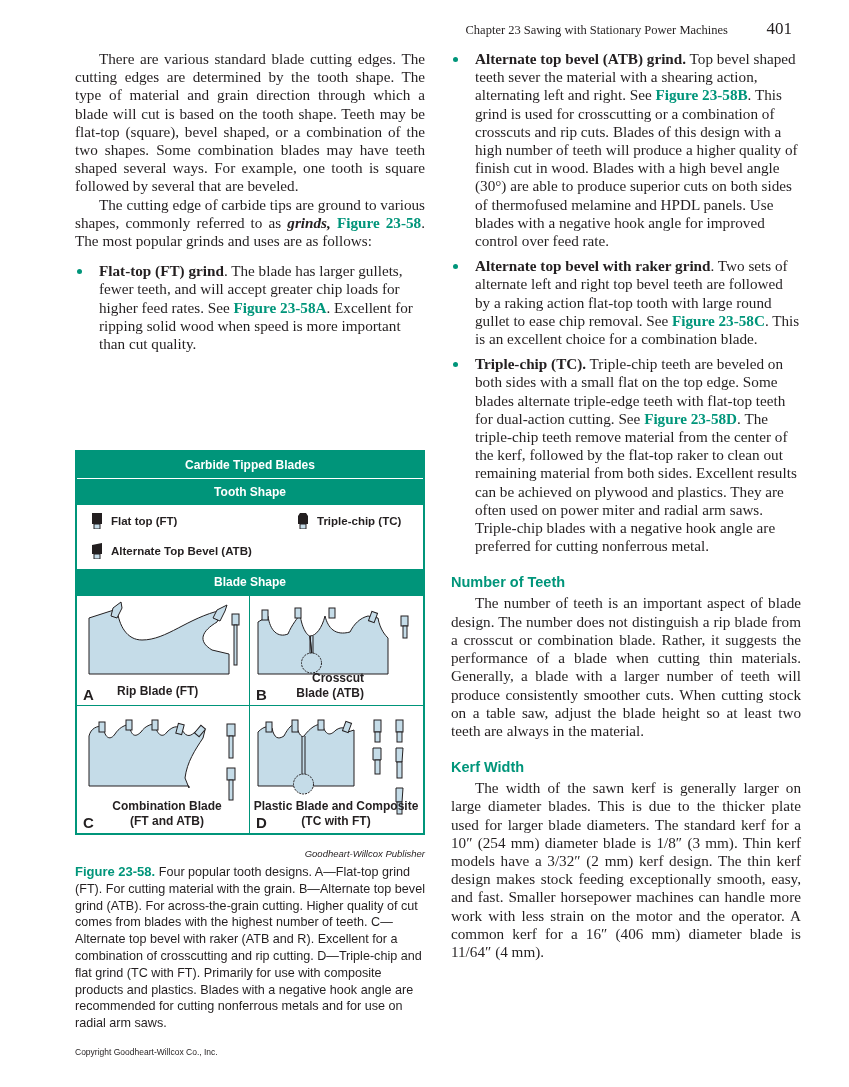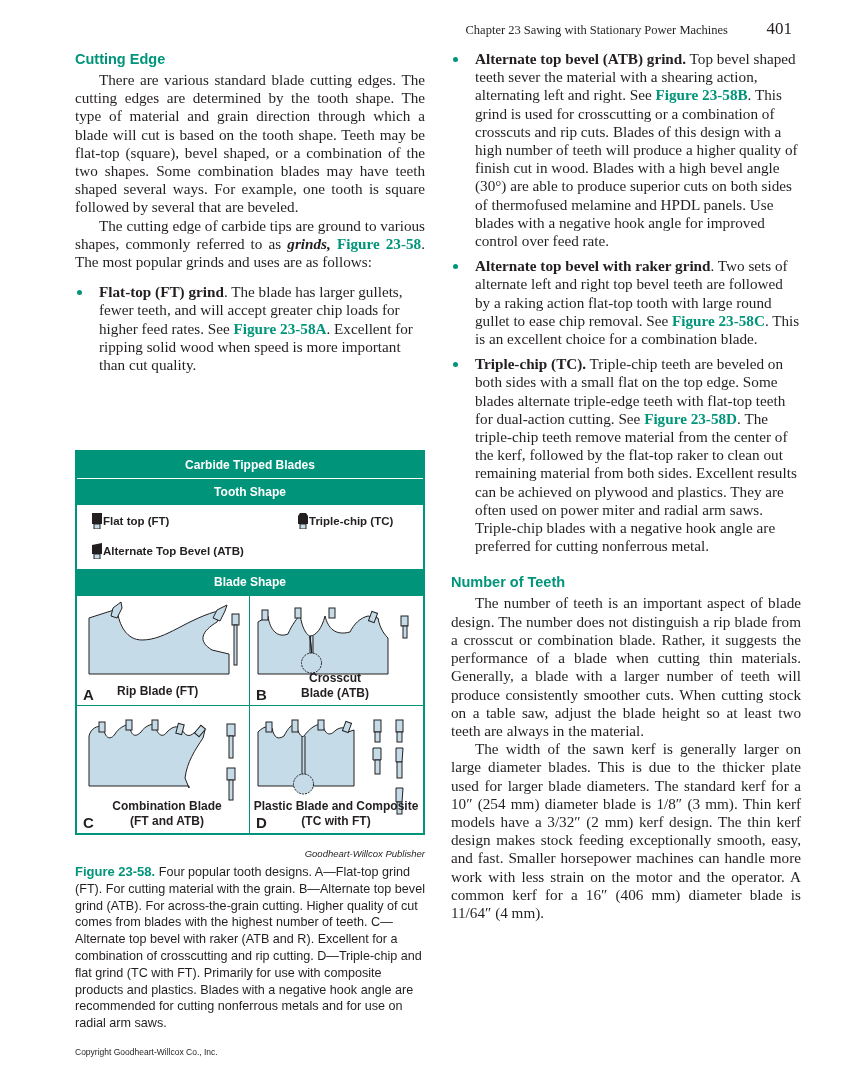--- a/index.html
+++ b/index.html
@@ -22,21 +22,21 @@
   ul.bullets { list-style: none; padding: 0; margin: 0; }
   ul.bullets li { position: relative; padding-left: 24px; font-family: "Liberation Serif", serif; font-size: 15.2px; line-height: 18.2px; margin-bottom: 7px; }
   ul.bullets li .dot { position: absolute; left: 2px; top: 7px; width: 5px; height: 5px; border-radius: 50%; background: #00957a; }
   ul.bullets li b.lead { font-weight: bold; }
 
   
   #figure { position: absolute; left: 75px; top: 450px; width: 350px; border: 2px solid #00957a; box-sizing: border-box; background: #fff; }
   .fig-bar { background: #00957a; color: #fff; font-family: "Liberation Sans", sans-serif; font-weight: bold; font-size: 12px; text-align: center; height: 26px; line-height: 26px; }
   .fig-bar.sep { border-top: 1.5px solid #ffffff; }
   .tooth-legend { position: relative; height: 64px; font-family: "Liberation Sans", sans-serif; font-weight: bold; font-size: 11.5px; }
-  .legend-item { position: absolute; display: flex; align-items: center; gap: 0; }
+  .legend-item { position: absolute; display: flex; align-items: center; gap: 8px; }
   .legend-item svg { display: block; }
   .blade-grid { display: grid; grid-template-columns: 1fr 1fr; }
   .cell { position: relative; height: 109px; border-top: 1.5px solid #00957a; }
   .cell.left { border-right: 1.5px solid #00957a; }
   .cell.big { height: 127px; }
   .cell svg.art { position: absolute; left: 0; top: 0; }
   .cell .letter { position: absolute; left: 6px; bottom: 2px; font-family: "Liberation Sans", sans-serif; font-weight: bold; font-size: 15px; color: #231f20; }
   .cell .cap { position: absolute; font-family: "Liberation Sans", sans-serif; font-weight: bold; font-size: 12px; text-align: center; line-height: 15px; color: #231f20; }
 
   #credit { position: absolute; left: 75px; top: 848px; width: 350px; text-align: right; font-family: "Liberation Sans", sans-serif; font-style: italic; font-size: 9.5px; color: #231f20; }
@@ -46,21 +46,20 @@
 </style>
 </head>
 <body>
 
 <div id="running-head">
   <span class="chap">Chapter 23   Sawing with Stationary Power Machines</span>
   <span class="pg">401</span>
 </div>
 
 <div id="col-left" class="col">
-  <h2 class="head">Cutting Edge</h2>
   <p class="body indent">There are various standard blade cutting edges. The cutting edges are determined by the tooth shape. The type of material and grain direction through which a blade will cut is based on the tooth shape. Teeth may be flat-top (square), bevel shaped, or a combination of the two shapes. Some combination blades may have teeth shaped several ways. For example, one tooth is square followed by several that are beveled.</p>
   <p class="body indent"><span>The cutting edge of carbide tips are ground to various shapes, commonly referred to as </span><span class="ital">grinds,</span> <span class="fig-ref">Figure 23-58</span><span>. The most popular grinds and uses are as follows:</span></p>
   <ul class="bullets" style="margin-top:12px;">
     <li>
       <span class="dot"></span>
       <b class="lead">Flat-top (FT) grind</b><span>. The blade has larger gullets, fewer teeth, and will accept greater chip loads for higher feed rates. See </span><span class="fig-ref">Figure 23-58A</span><span>. Excellent for ripping solid wood when speed is more important than cut quality.</span>
     </li>
   </ul>
 </div>
 
@@ -112,21 +111,21 @@
         <line x1="63" y1="40" x2="63" y2="58" stroke="#231f20" stroke-width="1"></line>
         <circle cx="61.5" cy="67" r="10" fill="#c5dce8" stroke="#231f20" stroke-width="1" stroke-dasharray="2 1"></circle>
         <rect x="12" y="14" width="6" height="10" fill="#c5dce8" stroke="#231f20" stroke-width="1"></rect>
         <rect x="45" y="12" width="6" height="10" fill="#c5dce8" stroke="#231f20" stroke-width="1"></rect>
         <rect x="79" y="12" width="6" height="10" fill="#c5dce8" stroke="#231f20" stroke-width="1"></rect>
         <rect x="120" y="16" width="6" height="10" fill="#c5dce8" stroke="#231f20" stroke-width="1" transform="rotate(20 123 21)"></rect>
         <rect x="151" y="20" width="7" height="10" fill="#c5dce8" stroke="#231f20" stroke-width="1"></rect>
         <rect x="153" y="30" width="4" height="12" fill="#c5dce8" stroke="#231f20" stroke-width="1"></rect>
       </svg>
       <span class="letter">B</span>
-      <span class="cap" style="left:40px; width:90px; bottom:4px;">
+      <span class="cap" style="left:24px; width:90px; bottom:4px;text-align:right;">
         <span style="display:block;">Crosscut</span>
         <span style="display:block;">Blade (ATB)</span>
       </span>
     </div>
 
     <div class="cell left big">
       <svg class="art" width="172" height="127">
         <path d="M12 30 C14 22 20 20 26 20 C28 34 34 34 38 28 C42 22 46 20 52 18 C54 30 58 32 64 26 C68 20 74 18 78 18 C80 30 86 32 90 26 C96 20 100 20 104 22 C108 30 112 32 118 26 L128 24 L126 32 C118 44 110 56 108 72 L112 82 L112 80 L12 80 Z" fill="#c5dce8" stroke="#231f20" stroke-width="1"></path>
         <rect x="22" y="16" width="6" height="10" fill="#c5dce8" stroke="#231f20" stroke-width="1"></rect>
         <rect x="49" y="14" width="6" height="10" fill="#c5dce8" stroke="#231f20" stroke-width="1"></rect>
@@ -191,14 +190,15 @@
       <span class="dot"></span>
       <b class="lead">Alternate top bevel with raker grind</b><span>. Two sets of alternate left and right top bevel teeth are followed by a raking action flat-top tooth with large round gullet to ease chip removal. See </span><span class="fig-ref">Figure 23-58C</span><span>. This is an excellent choice for a combination blade.</span>
     </li>
     <li>
       <span class="dot"></span>
       <b class="lead">Triple-chip (TC).</b><span> Triple-chip teeth are beveled on both sides with a small flat on the top edge. Some blades alternate triple-edge teeth with flat-top teeth for dual-action cutting. See </span><span class="fig-ref">Figure 23-58D</span><span>. The triple-chip teeth remove material from the center of the kerf, followed by the flat-top raker to clean out remaining material from both sides. Excellent results can be achieved on plywood and plastics. They are often used on power miter and radial arm saws. Triple-chip blades with a negative hook angle are preferred for cutting nonferrous metal.</span>
     </li>
   </ul>
   <h2 class="head" style="margin-top:18px;">Number of Teeth</h2>
   <p class="body indent">The number of teeth is an important aspect of blade design. The number does not distinguish a rip blade from a crosscut or combination blade. Rather, it suggests the performance of a blade when cutting thin materials. Generally, a blade with a larger number of teeth will produce consistently smoother cuts. When cutting stock on a table saw, adjust the blade height so at least two teeth are always in the material.</p>
+  <h2 class="head" style="margin-top:18px;">Kerf Width</h2>
   <p class="body indent">The width of the sawn kerf is generally larger on large diameter blades. This is due to the thicker plate used for larger blade diameters. The standard kerf for a 10″ (254 mm) diameter blade is 1/8″ (3 mm). Thin kerf models have a 3/32″ (2 mm) kerf design. The thin kerf design makes stock feeding exceptionally smooth, easy, and fast. Smaller horsepower machines can handle more work with less strain on the motor and the operator. A common kerf for a 16″ (406 mm) diameter blade is 11/64″ (4 mm).</p>
 </div>
 
 </body></html>

